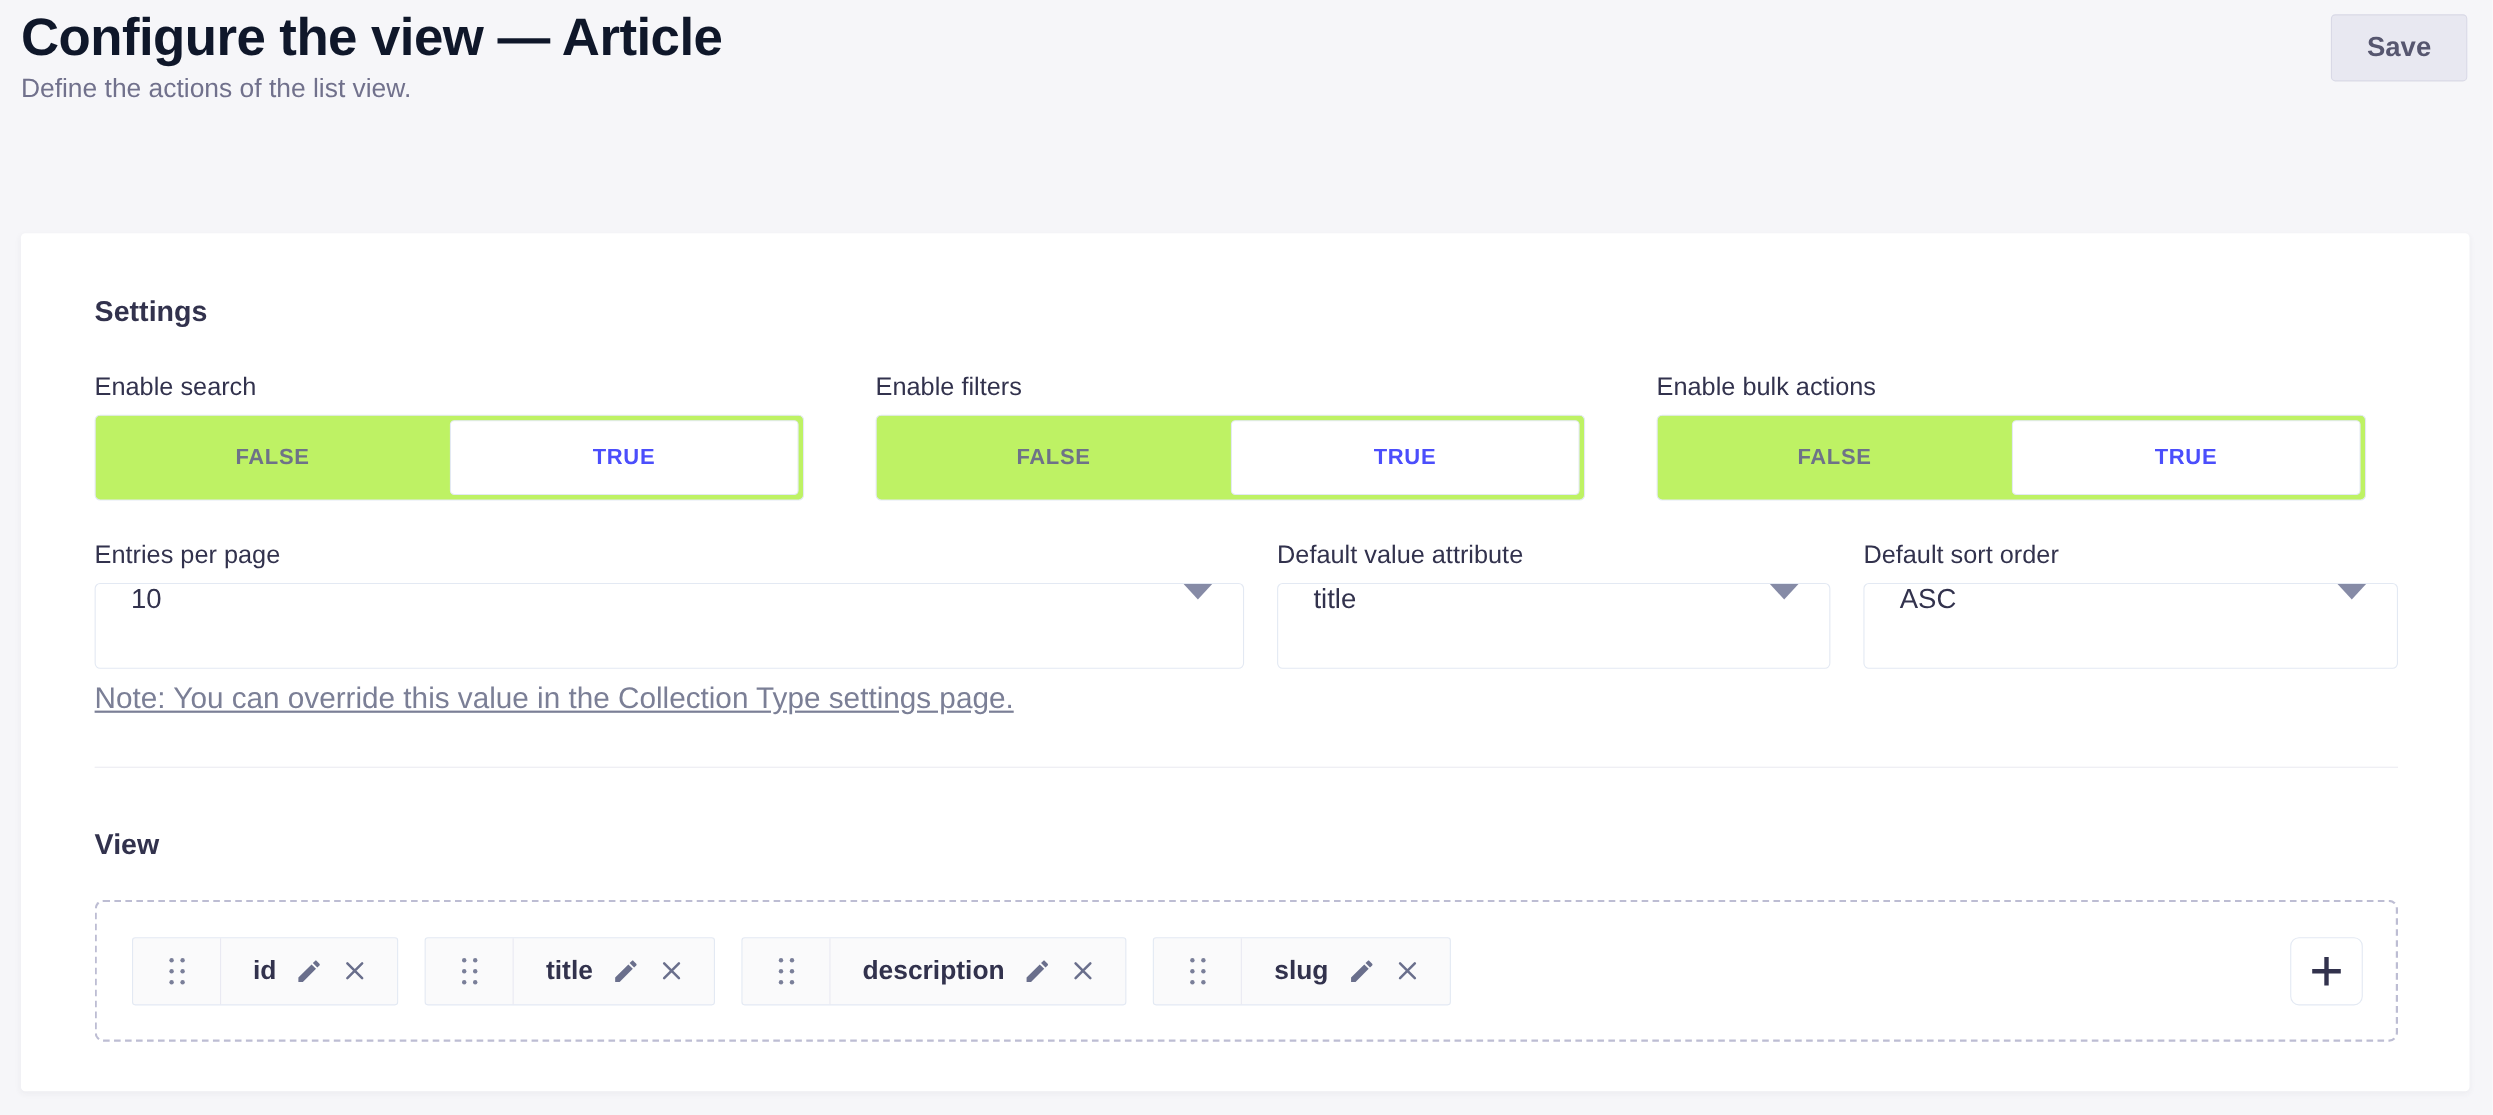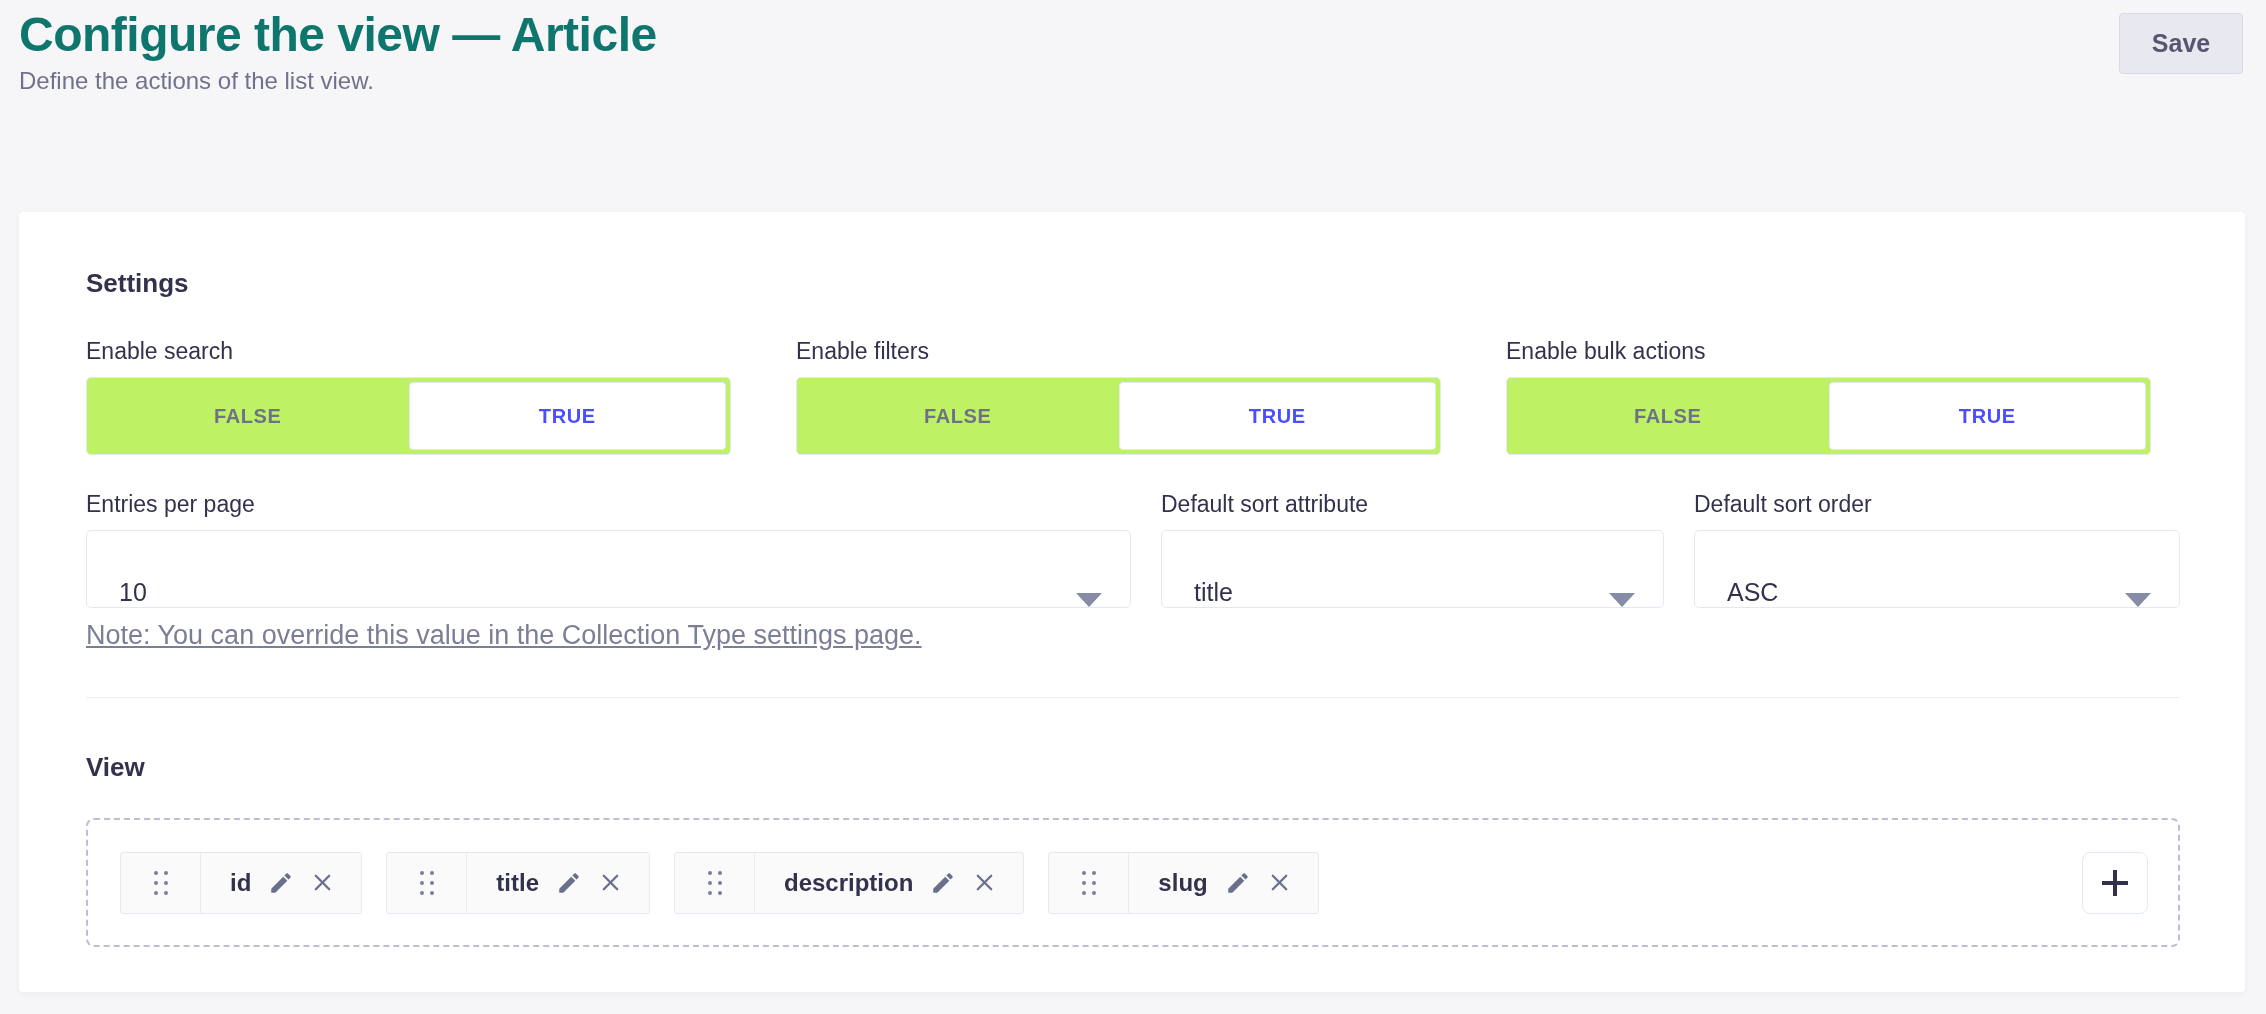--- a/index.html
+++ b/index.html
@@ -9,21 +9,21 @@
     font-family:"Liberation Sans", sans-serif;
     color:#32324D;
     overflow:hidden;
     position:relative;
   }
   .container { position:absolute; left:19px; top:0; width:2226px; }
 
   
   .header { position:relative; padding-top:8px; }
   .page-title {
-    font-size:48px; font-weight:700; color:#0f766e;
+    font-size:48px; font-weight:700; color:#0f172a;
     line-height:54px; letter-spacing:-0.5px;
   }
   .page-subtitle {
     font-size:24px; font-weight:400; color:#71718C; line-height:30px; margin-top:4px;
   }
   .save-btn {
     position:absolute; top:13px; right:2px;
     width:124px; height:61px;
     background:#E8E8F1; border:1px solid #D9D9E6; border-radius:4px;
     font-family:"Liberation Sans", sans-serif;
@@ -66,21 +66,21 @@
   }
 
   
   .selects-row {
     margin-top:36px;
     display:grid; grid-template-columns:1045px 503px 486px; column-gap:30px;
   }
   .select-box {
     height:78px; background:#FFFFFF;
     border:1px solid #E3E9F3; border-radius:5px;
-    display:flex; align-items:flex-end; justify-content:space-between;
+    display:flex; align-items:flex-start; justify-content:space-between;
     padding:0 28px 0 32px;
     font-size:25px; color:#32324D; cursor:pointer;
   }
   .caret-down {
     width:0; height:0;
     border-left:13px solid transparent; border-right:13px solid transparent;
     border-top:14px solid #868BA6;
   }
   .note { margin-top:14px; font-size:27px; color:#7B7F96; line-height:27px;text-decoration:underline; }
 
@@ -165,21 +165,21 @@
   <div class="selects-row">
     <div>
       <div class="field-label">Entries per page</div>
       <div class="select-box">
         <span>10</span>
         <span class="caret-down"></span>
       </div>
       <div class="note">Note: You can override this value in the Collection Type settings page.</div>
     </div>
     <div>
-      <div class="field-label">Default sort attribute</div>
+      <div class="field-label">Default value attribute</div>
       <div class="select-box">
         <span>title</span>
         <span class="caret-down"></span>
       </div>
     </div>
     <div>
       <div class="field-label">Default sort order</div>
       <div class="select-box">
         <span>ASC</span>
         <span class="caret-down"></span>

